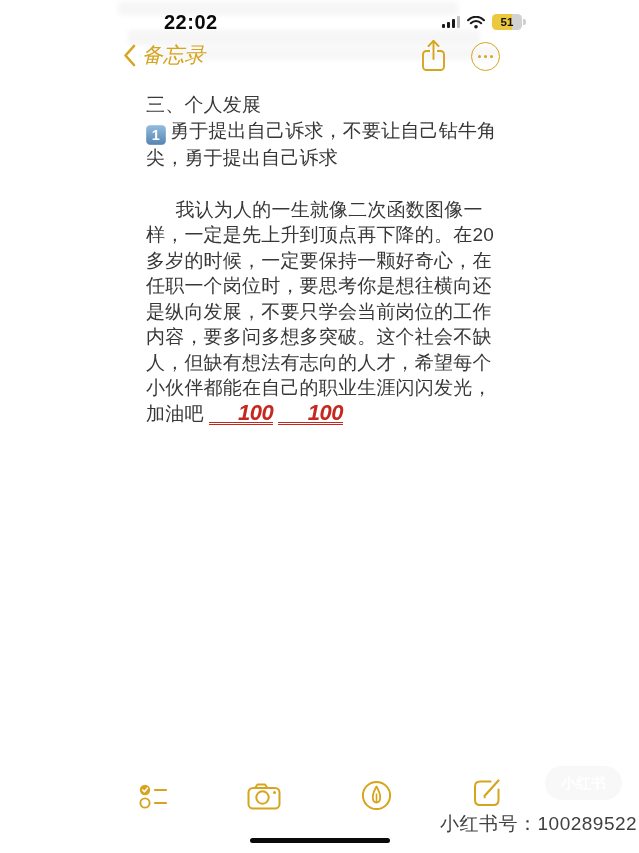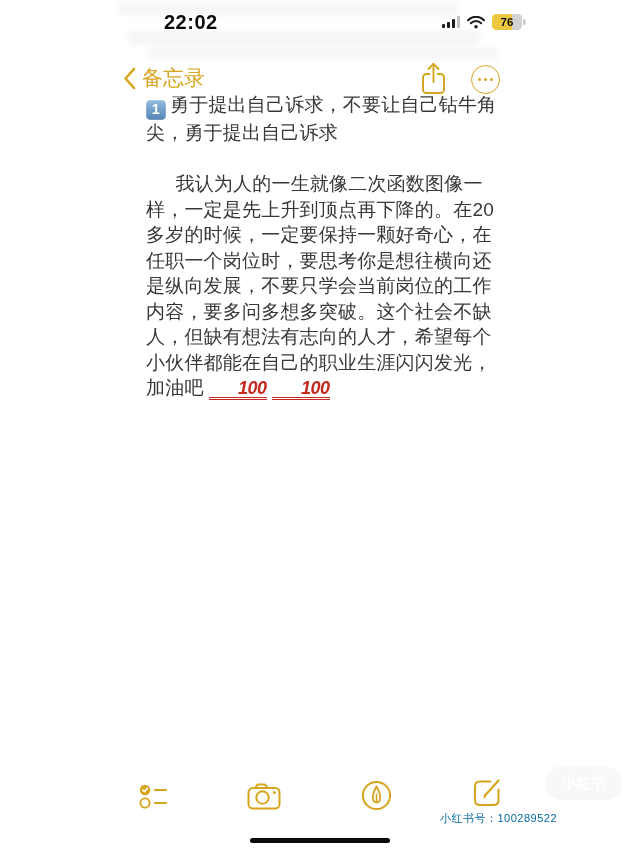--- a/index.html
+++ b/index.html
@@ -22,52 +22,52 @@
   .sigbars i:nth-child(1){height:4px;}
   .sigbars i:nth-child(2){height:6.5px;}
   .sigbars i:nth-child(3){height:9px;}
   .sigbars i:nth-child(4){height:12px;background:#c0c0c0;}
   .battery{position:relative;width:30px;height:16px;border-radius:4.5px;overflow:hidden;
     background:linear-gradient(to right,#ecc83e 0 66%,#d2d2d2 66% 100%);
     display:flex;align-items:center;justify-content:center;}
   .battery span{font-size:11.5px;font-weight:700;color:#111;line-height:16px;}
   .battery-nub{width:2.5px;height:6px;background:#cfcfcf;border-radius:0 2px 2px 0;margin-left:1px;}
   
-  .navbar{position:absolute;left:0;top:59px;width:639px;height:44px;}
+  .navbar{position:absolute;left:0;top:36px;width:639px;height:44px;font-style:italic;}
   .back-btn{position:absolute;left:123px;top:5px;display:flex;align-items:center;gap:6px;cursor:pointer;}
   .back-label{color:#d7a41e;font-size:21px;}
   .nav-icon{position:absolute;cursor:pointer;}
   .share-btn{left:419px;top:2px;}
   .more-btn{left:471px;top:6px;width:29px;height:29px;border:1.6px solid #d7a41e;border-radius:50%;
     display:flex;align-items:center;justify-content:center;gap:2.5px;box-sizing:border-box;}
   .more-btn b{width:3.5px;height:3.5px;border-radius:50%;background:#d7a41e;}
   
   .note-body{position:absolute;left:146px;top:92px;width:354px;color:#383838;
     font-size:19px;line-height:25.5px;letter-spacing:.2px;}
   .note-body p{margin:0;}
   .keycap{display:inline-flex;width:20px;height:20px;border-radius:4.5px;
     background:linear-gradient(#93bddf,#5584b2);color:#fff;font-size:14.5px;font-weight:700;
     align-items:center;justify-content:center;vertical-align:-3px;margin-right:4px;
     box-shadow:inset 0 0 0 .5px rgba(255,255,255,.35);}
   .free-par{margin-top:26px !important;text-indent:1.55em;}
   .hundred{display:inline-block;color:#c4281e;font-weight:800;font-style:italic;
-    font-size:18px;line-height:16px;border-bottom:3.5px double #c4281e;
+    font-size:22px;line-height:16px;border-bottom:3.5px double #c4281e;
     margin-left:5px;padding-bottom:1px;letter-spacing:-.5px;}
   
   .toolbar-icon{position:absolute;cursor:pointer;}
   .tb-checklist{left:138px;top:783px;}
   .tb-camera{left:247px;top:782px;}
   .tb-markup{left:361px;top:780px;}
   .tb-compose{left:471px;top:776px;}
   .home-indicator{position:absolute;left:250px;top:838px;width:140px;height:5px;border-radius:2.5px;background:#0a0a0a;}
   
   .wm-badge{position:absolute;left:545px;top:766px;width:77px;height:34px;border-radius:17px;
     background:rgba(185,185,185,0.10);color:rgba(255,255,255,0.92);
     display:flex;align-items:center;justify-content:center;font-size:15px;font-weight:700;}
-  .wm-id{position:absolute;left:440px;top:811px;font-size:11px;color:#0369a1;letter-spacing:.5px;white-space:nowrap;}
+  .wm-id{position:absolute;left:440px;top:811px;font-size:19px;color:#404040;letter-spacing:.5px;white-space:nowrap;}
 </style>
 </head>
 <body>
 
 <div class="ghost g1"></div>
 <div class="ghost g2"></div>
 <div class="ghost g3"></div>
 
 <div class="statusbar">
   <div class="time">22:02</div>
@@ -78,21 +78,21 @@
         <i></i>
         <i></i>
       </div>
     <svg width="18" height="13" viewBox="0 0 18 13">
       <path d="M1 4.2 C5.5 -0.4 12.5 -0.4 17 4.2" fill="none" stroke="#1a1a1a" stroke-width="2" stroke-linecap="round"></path>
       <path d="M3.8 7.3 C6.8 4.3 11.2 4.3 14.2 7.3" fill="none" stroke="#1a1a1a" stroke-width="2" stroke-linecap="round"></path>
       <circle cx="9" cy="10.8" r="1.8" fill="#1a1a1a"></circle>
     </svg>
     <div style="display:flex;align-items:center;">
       <div class="battery">
-        <span>76</span>
+        <span>51</span>
       </div>
       <div class="battery-nub"></div>
     </div>
   </div>
 </div>
 
 <div class="navbar">
   <div class="back-btn">
     <svg width="13" height="23" viewBox="0 0 13 23">
       <path d="M11 2 L2.5 11.5 L11 21" fill="none" stroke="#d7a41e" stroke-width="2.6" stroke-linecap="round" stroke-linejoin="round"></path>
@@ -106,20 +106,21 @@
     <path d="M9.5 8 L14.5 2.8 L19.5 8" fill="none" stroke="#d7a41e" stroke-width="1.9" stroke-linecap="round" stroke-linejoin="round"></path>
   </svg>
   <div class="nav-icon more-btn">
       <b></b>
       <b></b>
       <b></b>
     </div>
 </div>
 
 <div class="note-body">
+  <p>三、个人发展</p>
   <p><span class="keycap">1</span><span>勇于提出自己诉求，不要让自己钻牛角尖，勇于提出自己诉求</span></p>
   <p class="free-par"><span>我认为人的一生就像二次函数图像一样，一定是先上升到顶点再下降的。在20多岁的时候，一定要保持一颗好奇心，在任职一个岗位时，要思考你是想往横向还是纵向发展，不要只学会当前岗位的工作内容，要多问多想多突破。这个社会不缺人，但缺有想法有志向的人才，希望每个小伙伴都能在自己的职业生涯闪闪发光，加油吧</span><span class="hundred">100</span><span class="hundred">100</span></p>
 </div>
 
 <svg class="toolbar-icon tb-checklist" width="31" height="27" viewBox="0 0 31 27">
   <circle cx="7" cy="7" r="5.2" fill="#d7a41e"></circle>
   <path d="M4.7 7 L6.4 8.7 L9.4 5.2" fill="none" stroke="#ffffff" stroke-width="1.6" stroke-linecap="round" stroke-linejoin="round"></path>
   <line x1="17" y1="7" x2="28" y2="7" stroke="#d7a41e" stroke-width="2.2" stroke-linecap="round"></line>
   <circle cx="7" cy="20" r="4.6" fill="none" stroke="#d7a41e" stroke-width="1.9"></circle>
   <line x1="17" y1="20" x2="28" y2="20" stroke="#d7a41e" stroke-width="2.2" stroke-linecap="round"></line>

